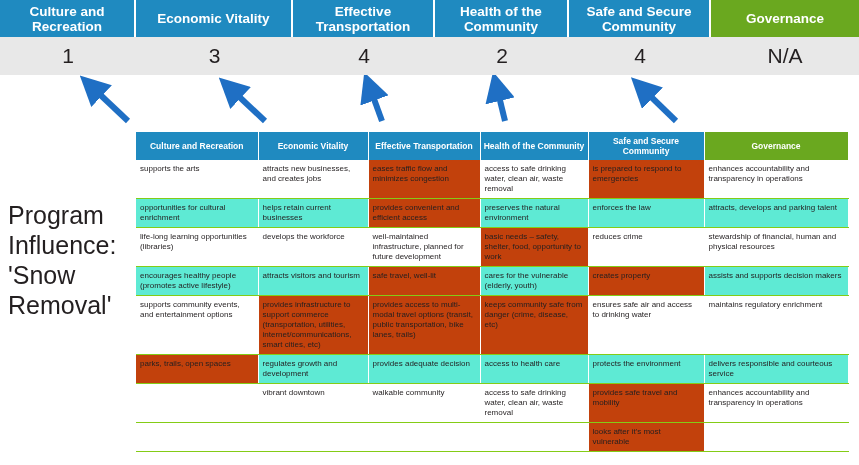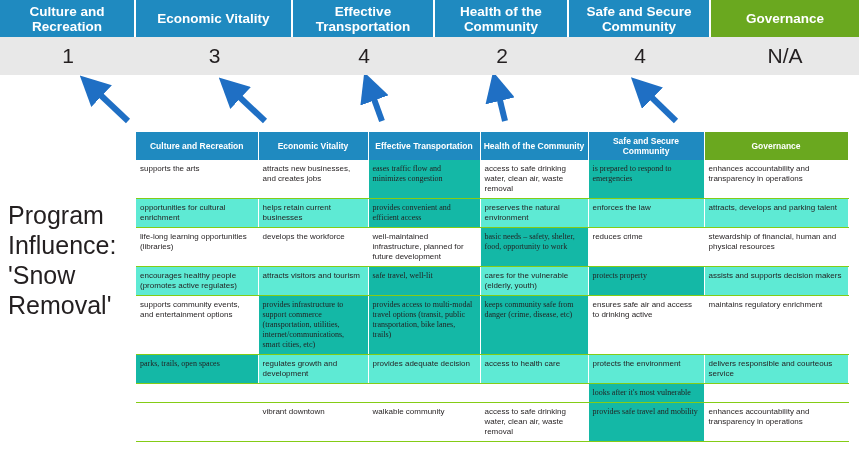--- a/index.html
+++ b/index.html
@@ -106,21 +106,21 @@
     line-height: 10px;
     color: #231f20;
     vertical-align: top;
     padding: 4px 4px;
     border-right: 1px solid #ffffff;
     border-bottom: 1px solid #84cc16;
     box-sizing: border-box;
   }
   td.white { background: #ffffff; }
   td.grey  { background: #5eead4; }
-  td.hl    { background: #14b8a6; font-family: Liberation Serif, serif; }
+  td.hl    { background: #c2410c; }
   td.empty-left { background: #ffffff; border-right: 1px solid #ffffff; }
 </style>
 </head>
 <body>
 
 <div id="top-banner">
     <div class="top-cell" style="background: rgb(31, 138, 192); width: 136px;">Culture and Recreation</div>
     <div class="top-cell" style="background: rgb(31, 138, 192); width: 157px;">Economic Vitality</div>
     <div class="top-cell" style="background: rgb(31, 138, 192); width: 142px;">Effective Transportation</div>
     <div class="top-cell" style="background: rgb(31, 138, 192); width: 134px;">Health of the Community</div>
@@ -193,54 +193,54 @@
         </tr>
         <tr>
           <td class="white">life-long learning opportunities (libraries)</td>
           <td class="white">develops the workforce</td>
           <td class="white">well-maintained infrastructure, planned for future development</td>
           <td class="hl">basic needs – safety, shelter, food, opportunity to work</td>
           <td class="white">reduces crime</td>
           <td class="white">stewardship of financial, human and physical resources</td>
         </tr>
         <tr>
-          <td class="grey">encourages healthy people (promotes active regulates)</td>
+          <td class="grey">encourages healthy people (promotes active lifestyle)</td>
           <td class="grey">attracts visitors and tourism</td>
           <td class="hl">safe travel, well-lit</td>
           <td class="grey">cares for the vulnerable (elderly, youth)</td>
-          <td class="hl">protects property</td>
+          <td class="hl">creates property</td>
           <td class="grey">assists and supports decision makers</td>
         </tr>
         <tr>
           <td class="white">supports community events, and entertainment options</td>
           <td class="hl">provides infrastructure to support commerce (transportation, utilities, internet/communications, smart cities, etc)</td>
           <td class="hl">provides access to multi-modal travel options (transit, public transportation, bike lanes, trails)</td>
           <td class="hl">keeps community safe from danger (crime, disease, etc)</td>
-          <td class="white">ensures safe air and access to drinking active</td>
+          <td class="white">ensures safe air and access to drinking water</td>
           <td class="white">maintains regulatory enrichment</td>
         </tr>
         <tr>
           <td class="hl">parks, trails, open spaces</td>
           <td class="grey">regulates growth and development</td>
           <td class="grey">provides adequate decision</td>
           <td class="grey">access to health care</td>
           <td class="grey">protects the environment</td>
           <td class="grey">delivers responsible and courteous service</td>
         </tr>
         <tr>
           <td class="empty-left"></td>
-          <td class="empty-left"></td>
-          <td class="empty-left"></td>
-          <td class="empty-left"></td>
-          <td class="hl">looks after it's most vulnerable</td>
-          <td class="empty-left"></td>
-        </tr>
-        <tr>
-          <td class="empty-left"></td>
           <td class="white">vibrant downtown</td>
           <td class="white">walkable community</td>
           <td class="white">access to safe drinking water, clean air, waste removal</td>
           <td class="hl">provides safe travel and mobility</td>
           <td class="white">enhances accountability and transparency in operations</td>
         </tr>
+        <tr>
+          <td class="empty-left"></td>
+          <td class="empty-left"></td>
+          <td class="empty-left"></td>
+          <td class="empty-left"></td>
+          <td class="hl">looks after it's most vulnerable</td>
+          <td class="empty-left"></td>
+        </tr>
       </tbody>
   </table>
 </div>
 
 </body></html>

